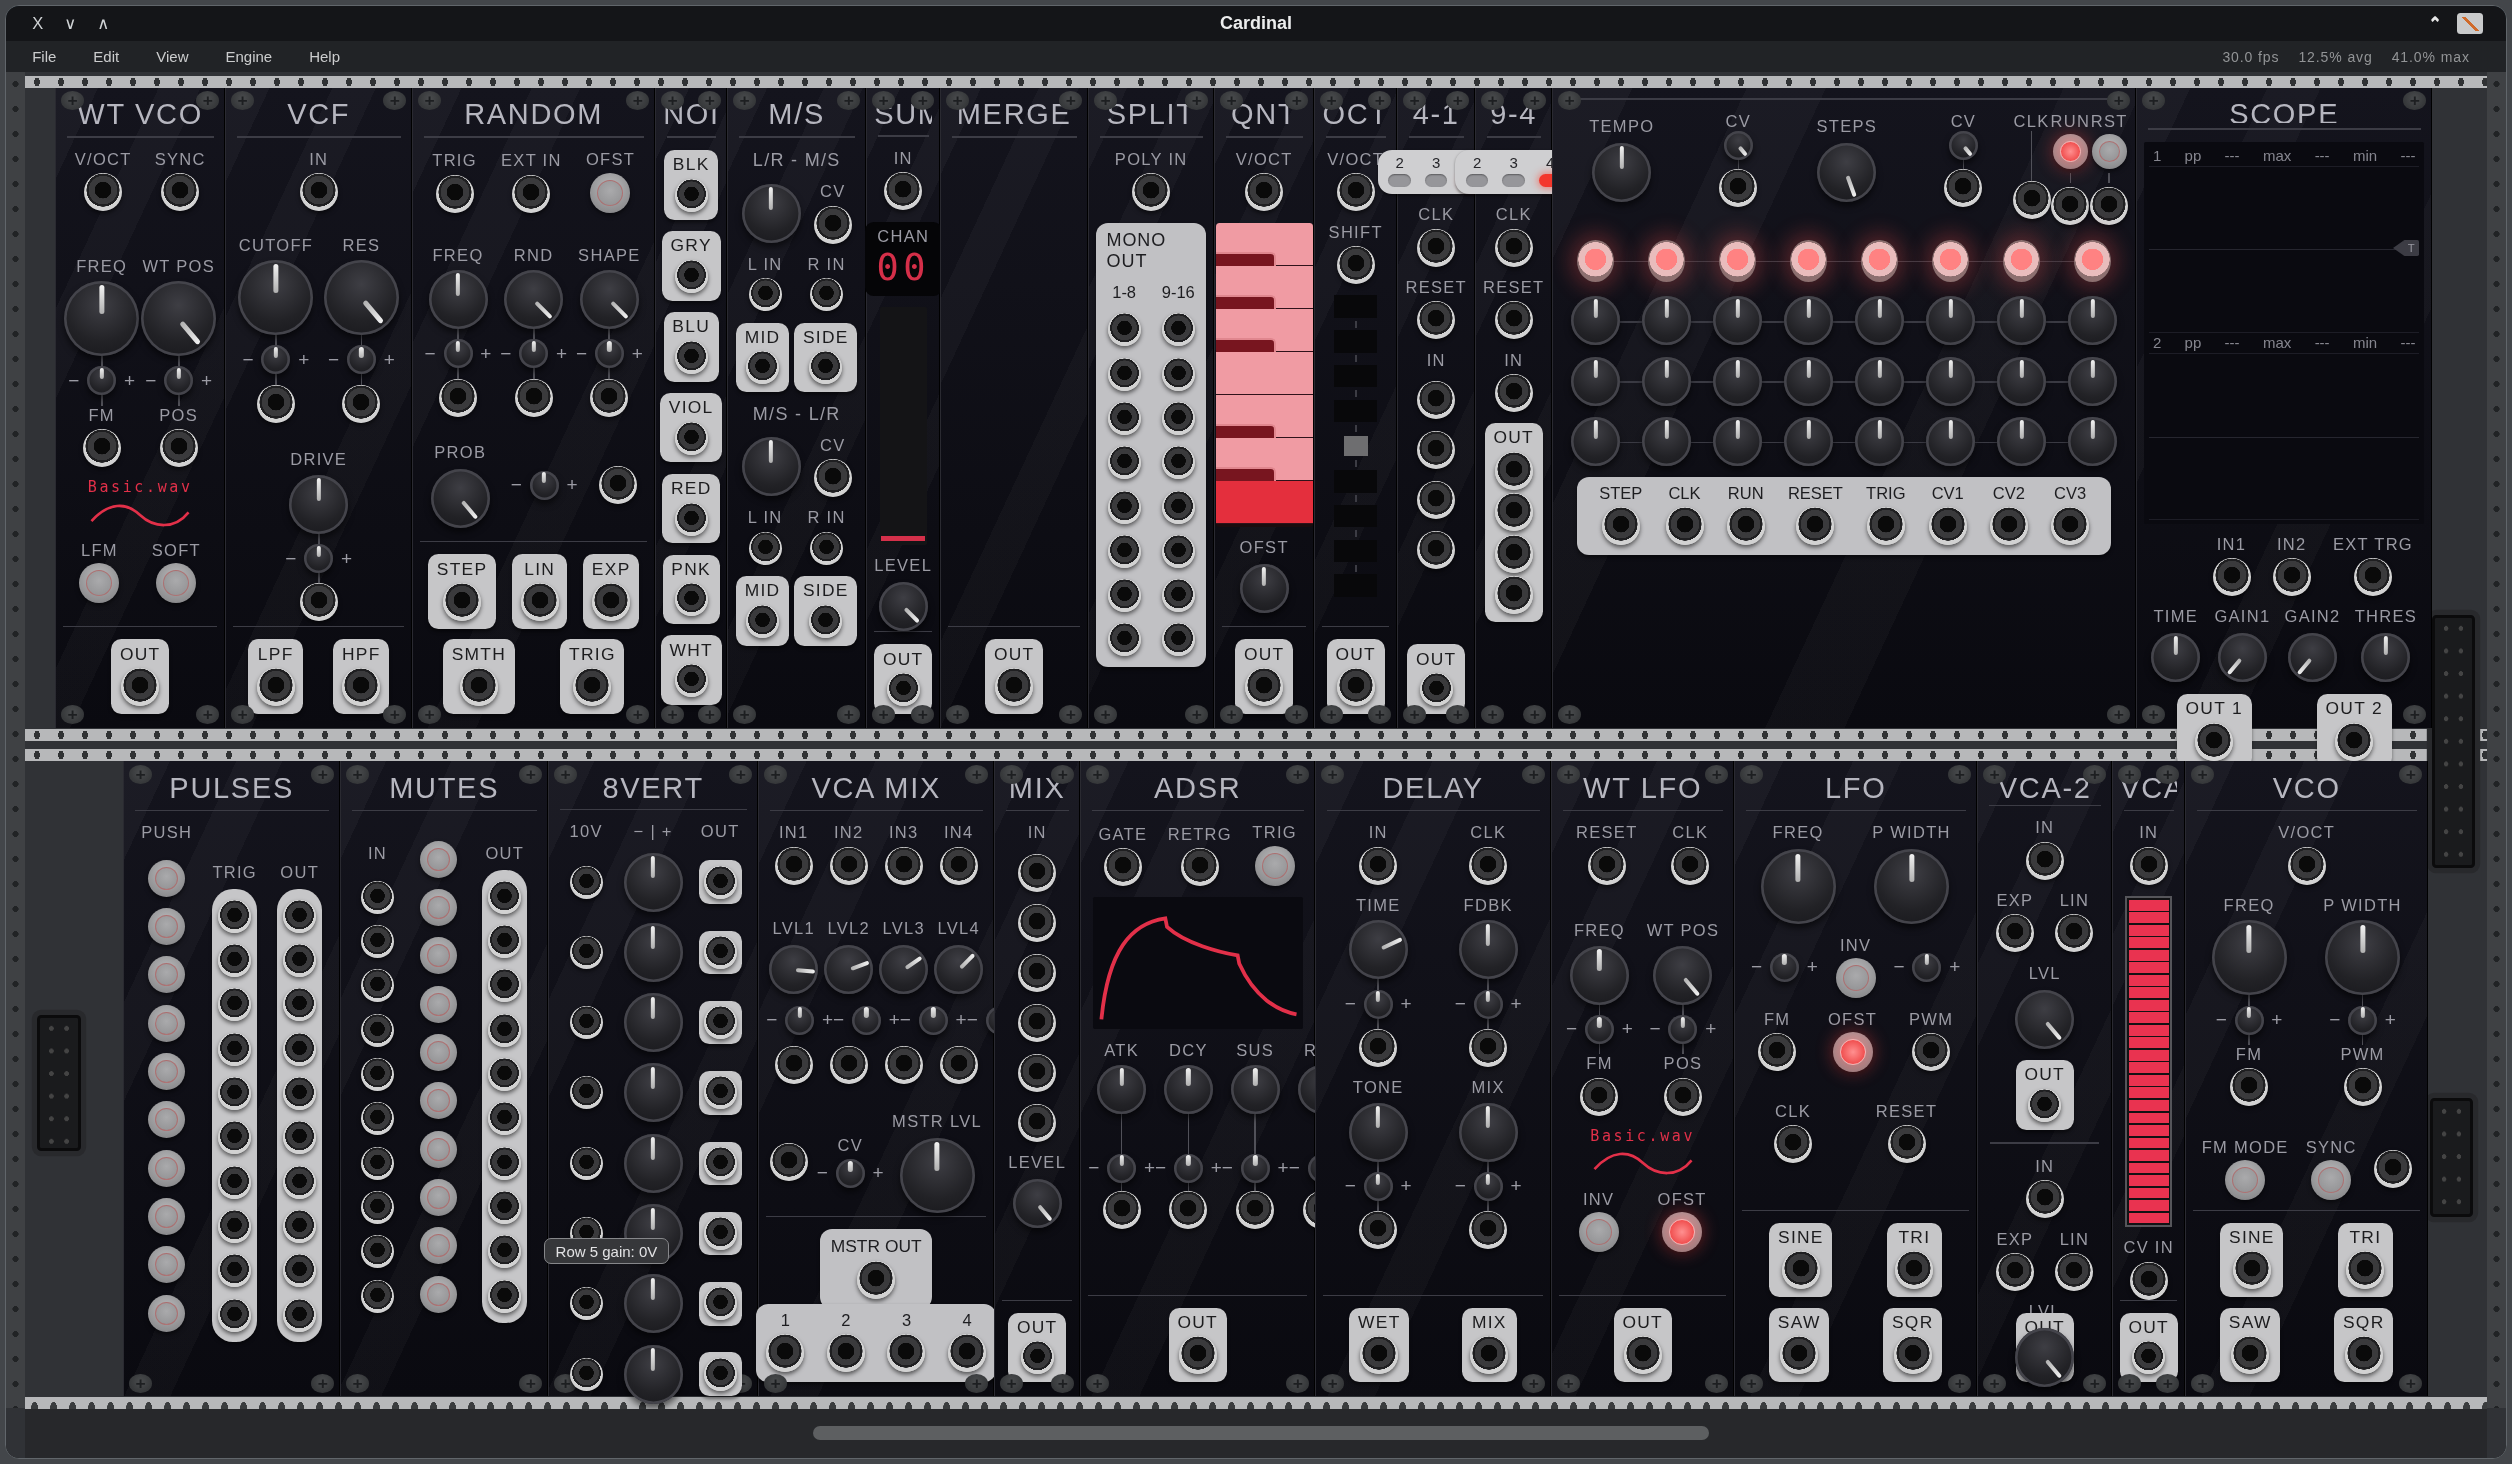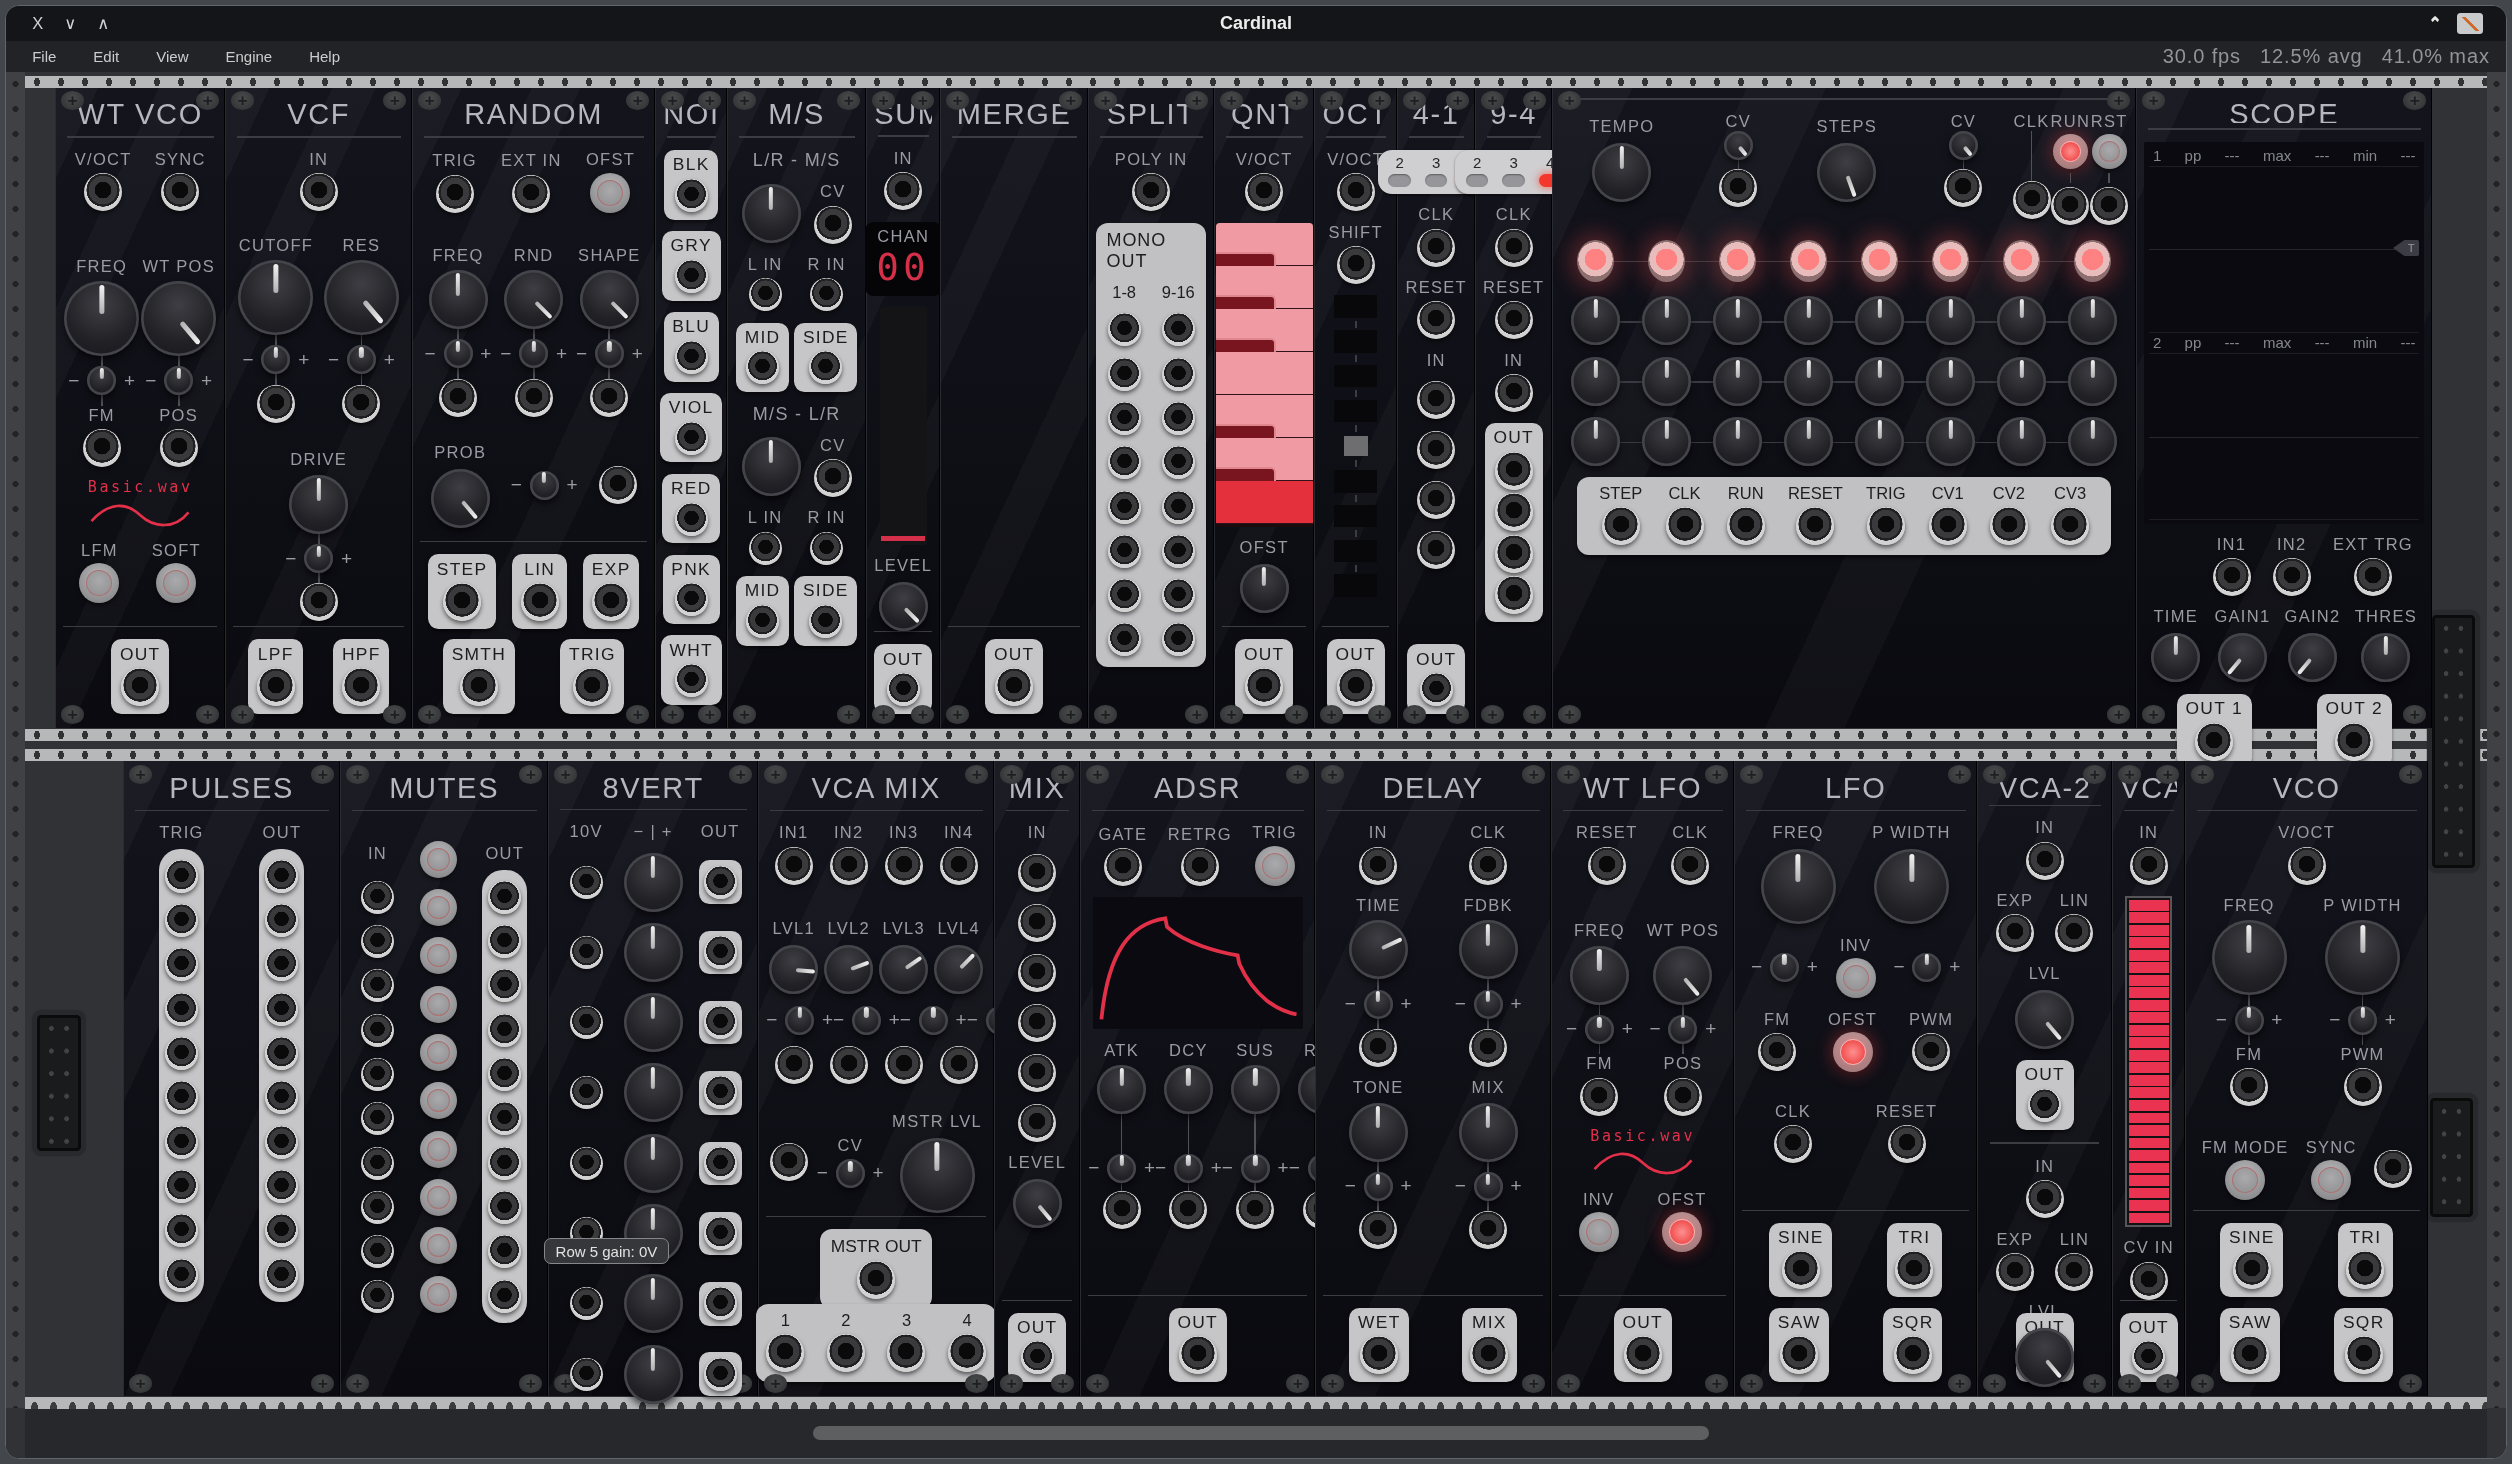--- a/index.html
+++ b/index.html
@@ -9,21 +9,21 @@
   .titlebar{height:35px;background:#141518;position:relative;display:flex;align-items:center;justify-content:center;}
   .winbtns{position:absolute;left:26px;top:0;height:35px;display:flex;gap:21px;align-items:center;color:#d0d3d5;font-size:16.5px;}
   .title{color:#eceded;font-size:18px;font-weight:bold;}
   .tricons{position:absolute;right:22.6px;top:0;height:35px;display:flex;gap:15.7px;align-items:center;}
   .chevs{color:#e8e8e8;font-size:15.7px;line-height:7.8px;display:flex;flex-direction:column;font-weight:bold;}
   .xbadge{width:26px;height:21px;background:#c9cacb;border-radius:3.5px;display:flex;align-items:center;justify-content:center;
     color:#2a2a2a;font-weight:bold;font-size:14px;position:relative;}
   .xbadge:after{content:"";position:absolute;left:3.5px;top:3.5px;right:3.5px;bottom:3.5px;background:linear-gradient(45deg,transparent 44%,#d06a2a 45% 55%,transparent 56%);}
   .menubar{height:31px;background:#212326;display:flex;align-items:center;gap:37px;padding:0 26px;position:relative;}
   .menuitem{color:#cbcccd;font-size:15px;}
-  .fps{position:absolute;right:16px;color:#929496;font-size:20px;letter-spacing:0.9px;}
+  .fps{position:absolute;right:36px;color:#929496;font-size:14px;letter-spacing:0.9px;}
   .rack{position:absolute;top:66px;left:0;right:0;bottom:0;background:#303236;}
   .railv{position:absolute;top:0;bottom:50px;width:19px;background-color:#3f4144;
     background-image:radial-gradient(circle 4.3px at 50% 12px,#212325 70%,transparent 72%);background-size:100% 25px;}
   .railh{position:absolute;left:19px;right:19px;height:12px;background-color:#b7b8ba;
     background-image:radial-gradient(ellipse 3.5px 5.2px at 12px 50%,#303234 80%,transparent 85%);background-size:24px 100%;}
   .railh.thick{height:22.6px;background-image:radial-gradient(ellipse 4.3px 7.8px at 9.6px 50%,#3a3c3e 80%,transparent 85%);background-size:19px 100%;}
   .scrollzone{position:absolute;left:19px;right:19px;bottom:0;height:49px;background:#27282b;}
   .thumb{position:absolute;left:788px;top:17.4px;width:896px;height:14px;border-radius:7px;background:#5d5f61;}
   .idc{position:absolute;background:#1a1b1d;border:3.5px solid #0b0b0c;border-radius:4.3px;
     background-image:radial-gradient(circle 2.6px at 30% 10.4px,#444 80%,transparent),radial-gradient(circle 2.6px at 70% 10.4px,#444 80%,transparent);
@@ -1187,20 +1187,35 @@
         <section class="mod" style="width: 217px;">
           <div class="screw" style="left: 5.2px; top: 3.5px;">+</div>
           <div class="screw" style="right: 5.2px; top: 3.5px;">+</div>
           <div class="screw" style="left: 5.2px; bottom: 3.5px;">+</div>
           <div class="screw" style="right: 5.2px; bottom: 3.5px;">+</div>
           <h2 class="mtitle">PULSES</h2>
           <div class="hline"></div>
           <div class="mbody">
             <div class="row ">
               <div class="col gap8">
+                <div class="lbl">PUSH</div>
+                <div class="pcolplain">
+                  <div class="btn" style="width: 37px; height: 37px;"></div>
+                  <div class="btn" style="width: 37px; height: 37px;"></div>
+                  <div class="btn" style="width: 37px; height: 37px;"></div>
+                  <div class="btn" style="width: 37px; height: 37px;"></div>
+                  <div class="btn" style="width: 37px; height: 37px;"></div>
+                  <div class="btn" style="width: 37px; height: 37px;"></div>
+                  <div class="btn" style="width: 37px; height: 37px;"></div>
+                  <div class="btn" style="width: 37px; height: 37px;"></div>
+                  <div class="btn" style="width: 37px; height: 37px;"></div>
+                  <div class="btn" style="width: 37px; height: 37px;"></div>
+                </div>
+              </div>
+              <div class="col gap8">
                 <div class="lbl">TRIG</div>
                 <div class="strip">
                   <div class="port sm"></div>
                   <div class="port sm"></div>
                   <div class="port sm"></div>
                   <div class="port sm"></div>
                   <div class="port sm"></div>
                   <div class="port sm"></div>
                   <div class="port sm"></div>
                   <div class="port sm"></div>

